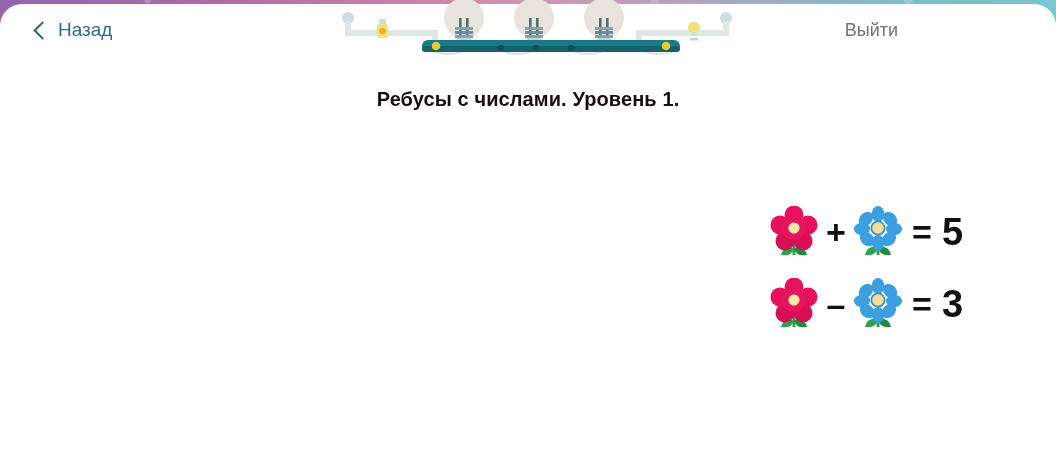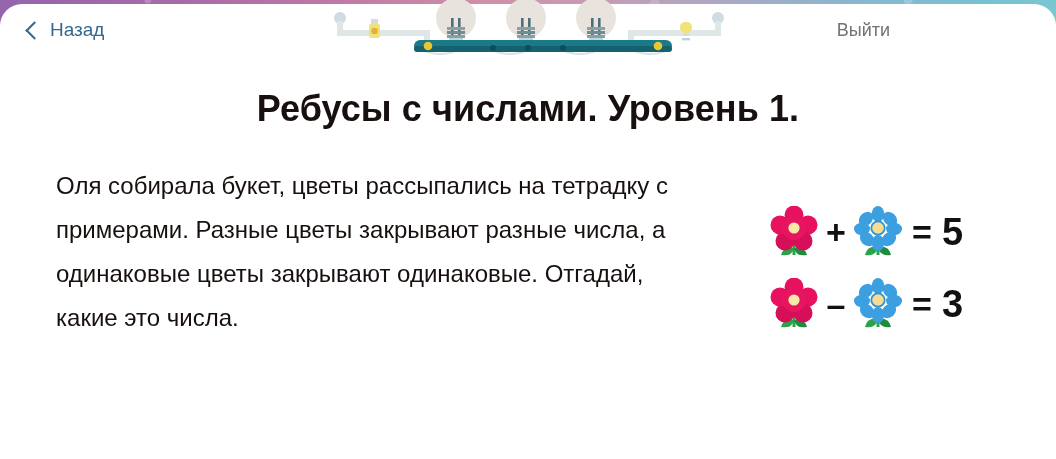--- a/index.html
+++ b/index.html
@@ -37,21 +37,21 @@
     height: 455px;
     background: #ffffff;
     border-top-left-radius: 22px;
     border-top-right-radius: 22px;
     box-sizing: border-box;
   }
 
   
   #topbar {
     position: absolute;
-    left: 8px; top: 0;
+    left: 16px; top: 0;
     width: 904px;
     height: 58px;
     text-align: right;
   }
   #back-link {
     position: absolute;
     left: 20px;
     top: 16px;
     display: flex;
     align-items: center;
@@ -92,21 +92,21 @@
     height: 56px;
   }
 
   
   #page-title {
     position: absolute;
     left: 0;
     top: 84px;
     width: 1056px;
     text-align: center;
-    font-size: 36px;
+    font-size: 20px;
     font-weight: bold;
     color: #17100e;
     letter-spacing: 0.1px;
   }
   #task-text {
     position: absolute;
     left: 56px;
     top: 160px;
     width: 640px;
     font-size: 24px;
@@ -233,21 +233,20 @@
           <circle cx="179" cy="48" r="3" fill="#0f4d57"></circle>
           <circle cx="249" cy="48" r="3" fill="#0f4d57"></circle>
           <circle cx="214" cy="48" r="3" fill="#0f4d57"></circle>
         </g>
       </svg>
     </div>
   </div>
 
   <div id="page-title">Ребусы с числами. Уровень 1.</div>
 
-  <div id="task-text">Оля собирала букет, цветы рассыпались на тетрадку с примерами. Разные цветы закрывают разные числа, а одинаковые цветы закрывают одинаковые. Отгадай, какие это числа.</div>
 
   <div id="equations">
 
     <div class="equation-row">
       <span class="flower-slot">
         <svg width="48" height="52" viewBox="0 0 48 52" xmlns="http://www.w3.org/2000/svg">
           <g>
             <rect x="22.5" y="30" width="3" height="19" fill="#2aa34a"></rect>
             <path d="M24 42 q-11 -2 -13 7 q11 2 13 -7 z" fill="#2aa34a"></path>
             <path d="M24 42 q11 -2 13 7 q-11 2 -13 -7 z" fill="#1e8c3c"></path>

